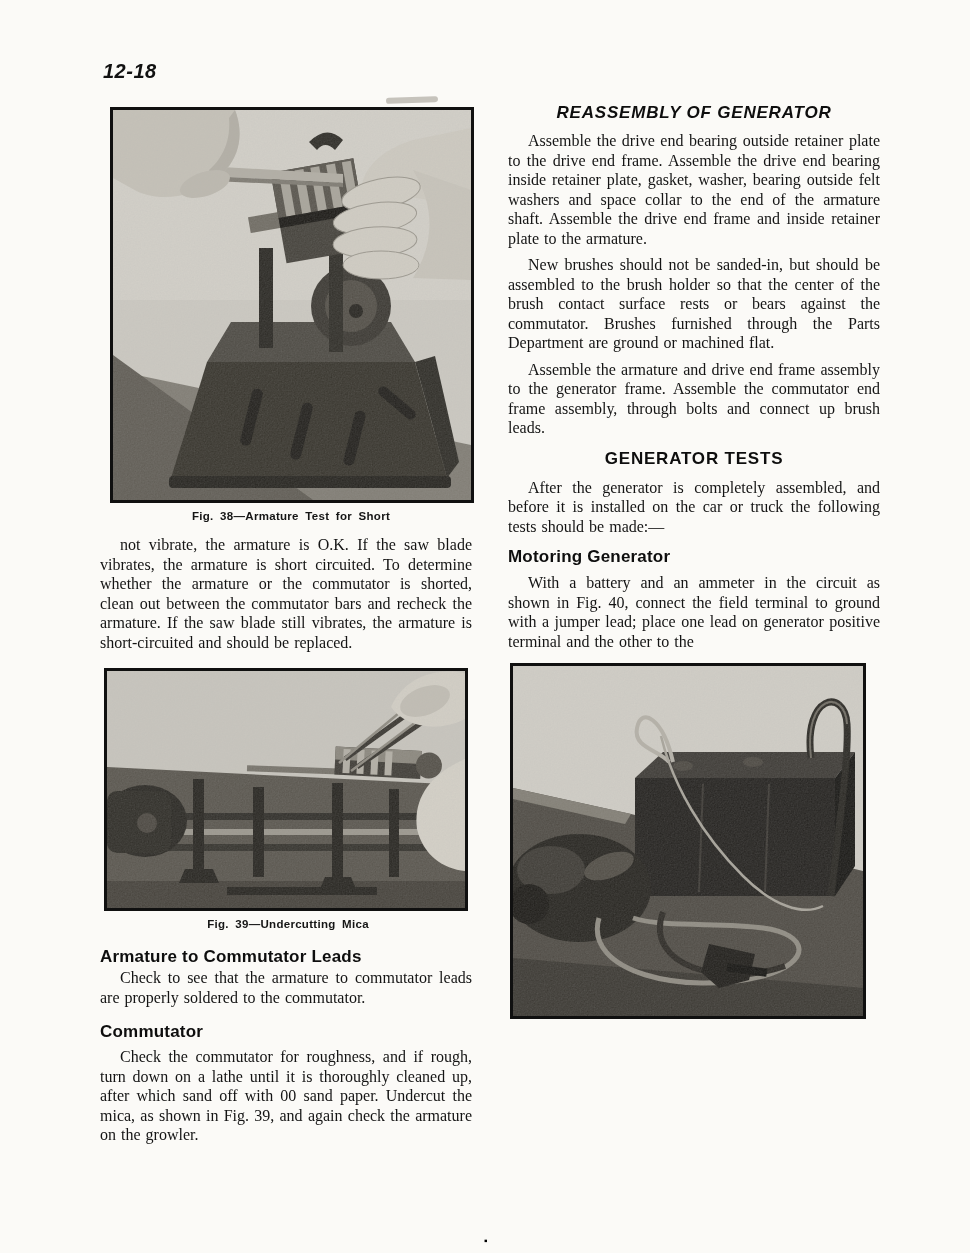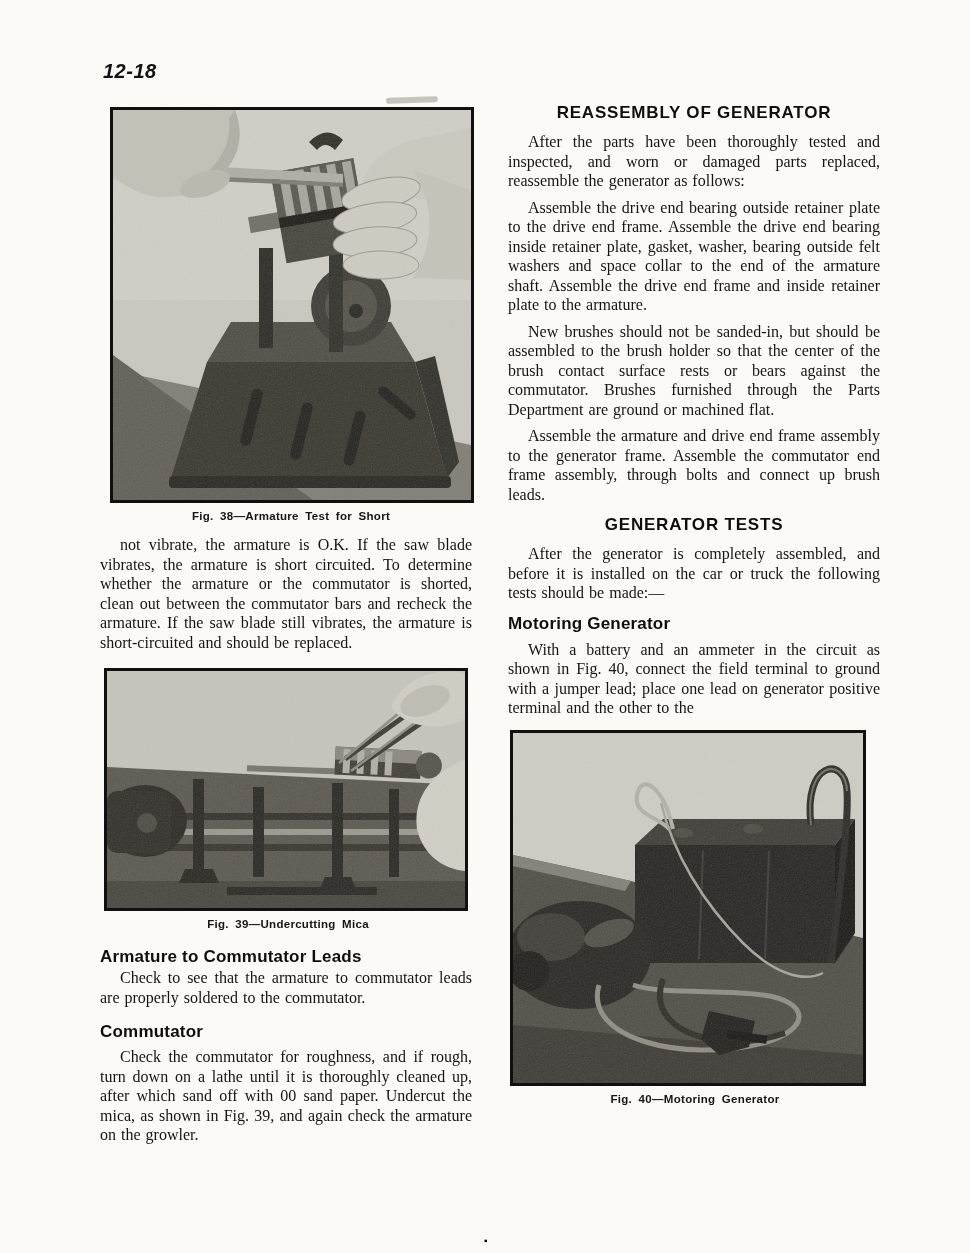--- a/index.html
+++ b/index.html
@@ -39,21 +39,21 @@
   }
   
   .fig38{margin:107px 0 0 10px;}
   .p-armature-test{margin-top:12px;}
   .fig39{margin:16px 0 8px 4px;}
   .h-leads{margin-top:16px;}
   .p-leads{margin-top:1px;}
   .h-comm{margin-top:15px;}
   .p-comm{margin-top:5px;}
   
-  .h-reassembly{margin-top:102px;}
+  .h-reassembly{margin-top:102px;font-style:italic;}
   .p-r1{margin-top:8px;}
   .p-r2,.p-r3,.p-r4,.p-r5{margin-top:7px;}
   .h-tests{margin-top:10px;}
   .p-r6{margin-top:8px;}
   .h-motoring{margin-top:11px;}
   .p-r7{margin-top:6px;}
   .fig40{margin:12px 0 0 2px;}
   .smudge{
     position:absolute;left:386px;top:97px;width:52px;height:6px;
     background:#9a968c;opacity:.55;transform:rotate(-2deg);border-radius:3px;
@@ -190,21 +190,20 @@
   <p class="para p-leads">Check to see that the armature to commutator leads are properly soldered to the commutator.</p>
 
   <h3 class="h-sub h-comm">Commutator</h3>
   <p class="para p-comm">Check the commutator for roughness, and if rough, turn down on a lathe until it is thoroughly cleaned up, after which sand off with 00 sand paper. Undercut the mica, as shown in Fig. 39, and again check the armature on the growler.</p>
 
 </div>
 
 <div class="col col-right">
 
   <h2 class="h-center h-reassembly">REASSEMBLY OF GENERATOR</h2>
-  <p class="para p-r1">After the parts have been thoroughly tested and inspected, and worn or damaged parts replaced, reassemble the generator as follows:</p>
   <p class="para p-r2">Assemble the drive end bearing outside retainer plate to the drive end frame. Assemble the drive end bearing inside retainer plate, gasket, washer, bearing outside felt washers and space collar to the end of the armature shaft. Assemble the drive end frame and inside retainer plate to the armature.</p>
   <p class="para p-r3">New brushes should not be sanded-in, but should be assembled to the brush holder so that the center of the brush contact surface rests or bears against the commutator. Brushes furnished through the Parts Department are ground or machined flat.</p>
   <p class="para p-r5">Assemble the armature and drive end frame assembly to the generator frame. Assemble the commutator end frame assembly, through bolts and connect up brush leads.</p>
 
   <h2 class="h-center h-tests">GENERATOR TESTS</h2>
   <p class="para p-r6">After the generator is completely assembled, and before it is installed on the car or truck the following tests should be made:—</p>
 
   <h3 class="h-sub h-motoring">Motoring Generator</h3>
   <p class="para p-r7">With a battery and an ammeter in the circuit as shown in Fig. 40, connect the field terminal to ground with a jumper lead; place one lead on generator positive terminal and the other to the</p>
 
@@ -232,18 +231,17 @@
         <ellipse cx="38" cy="204" rx="34" ry="24" fill="#3b3832"></ellipse>
         <circle cx="16" cy="238" r="20" fill="#191713"></circle>
         <ellipse cx="96" cy="200" rx="26" ry="12" fill="#4e4a42" transform="rotate(-20 96 200)"></ellipse>
         <path d="M86,252 C70,306 170,330 250,310 C300,296 296,268 250,262 C210,256 150,262 120,252" fill="none" stroke="#8f8b81" stroke-width="5"></path>
         <path d="M150,246 C130,300 210,322 272,300" fill="none" stroke="#2a2722" stroke-width="6"></path>
         <path d="M196,278 l46,10 l-6,26 l-30,8 l-18,-16 z" fill="#1c1a16"></path>
         <rect x="214" y="300" width="40" height="8" fill="#11100d" transform="rotate(8 234 304)"></rect>
         <rect width="350" height="350" filter="url(#grain)" opacity="0.3"></rect>
       </svg>
     </div>
-    <figcaption class="fig-caption">Fig. 40—Motoring Generator</figcaption>
   </figure>
 
 </div>
 
 <span class="footer-mark">▪</span>
 
 </body></html>

